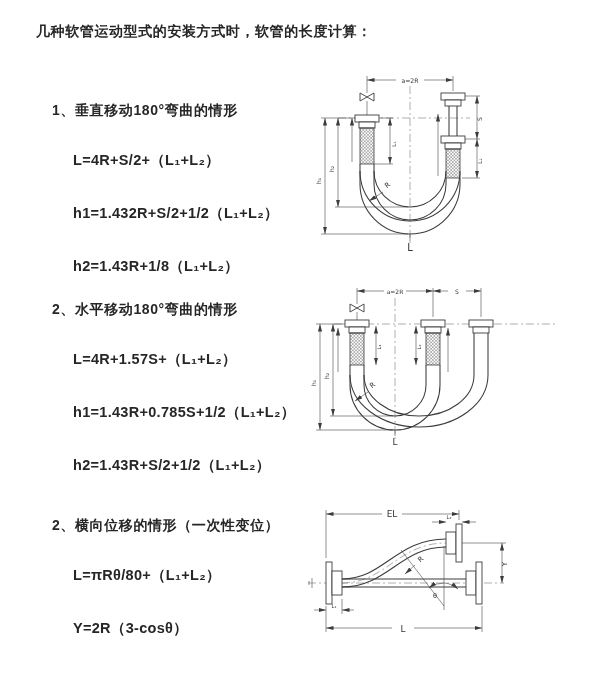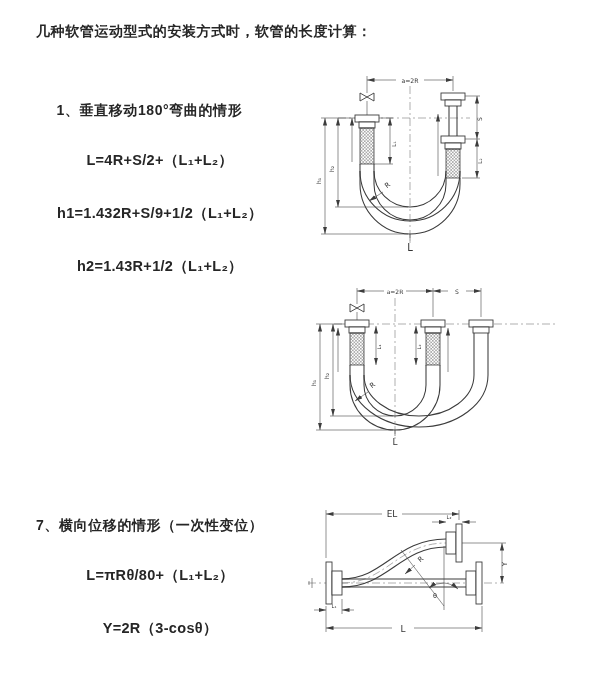--- a/index.html
+++ b/index.html
@@ -1,19 +1,19 @@
 <!DOCTYPE html>
 <html><head>
 <meta charset="utf-8">
 <style>
   html,body{margin:0;padding:0;background:#fff;}
   .page{position:relative;width:600px;height:675px;background:#fff;overflow:hidden;
         font-family:"Liberation Sans","DejaVu Sans",sans-serif;color:#262626;}
   .title{position:absolute;left:36px;top:23px;font-size:14px;font-weight:bold;letter-spacing:.6px;}
-  .section{position:absolute;left:36px;text-align:center;}
+  .section{position:absolute;left:52px;}
   .sec1{top:102px;} .sec2{top:301px;} .sec3{top:517px;}
   .heading{font-size:14px;font-weight:bold;letter-spacing:.6px;}
   .formulas{list-style:none;margin:10px 0 0 21px;padding:0;}
   .formulas li{font-size:14.5px;font-weight:bold;line-height:26px;letter-spacing:.3px;white-space:nowrap;margin-top:27px;}
   svg.diagram{position:absolute;}
   .d1{left:312px;top:66px;}
   .d2{left:308px;top:280px;}
   .d3{left:298px;top:498px;}
   .thin{stroke:#474747;stroke-width:.6;fill:none;}
   .wall{stroke:#3c3c3c;stroke-width:1.05;fill:none;}
@@ -26,22 +26,22 @@
 <body>
 
 <div class="page">
 
   <div class="title">几种软管运动型式的安装方式时，软管的长度计算：</div>
 
   <div class="section sec1">
     <div class="heading">1、垂直移动180°弯曲的情形</div>
     <ul class="formulas">
       <li>L=4R+S/2+（L₁+L₂）</li>
-      <li>h1=1.432R+S/9+1/2（L₁+L₂）</li>
-      <li>h2=1.43R+1/2（L₁+L₂）</li>
+      <li>h1=1.432R+S/2+1/2（L₁+L₂）</li>
+      <li>h2=1.43R+1/8（L₁+L₂）</li>
     </ul>
   </div>
 
   <svg class="diagram d1" width="272" height="192" viewBox="0 0 272 192">
     <defs>
       <marker id="m1" markerWidth="8" markerHeight="6" refX="7.5" refY="3" orient="auto-start-reverse" markerUnits="userSpaceOnUse">
         <path d="M0,0.9 L7.5,3 L0,5.1 Z" fill="#3c3c3c"></path>
       </marker>
       <pattern id="b1" width="3.2" height="3.2" patternUnits="userSpaceOnUse">
         <path d="M0,3.2 L3.2,0 M0,0 L3.2,3.2" stroke="#666" stroke-width="0.45" fill="none"></path>
@@ -119,20 +119,28 @@
       <path class="thin" d="M71,126 L57,135" marker-end="url(#m1)"></path>
       <text x="77" y="121" font-size="7" text-anchor="middle" transform="rotate(-38 77 121)">R</text>
     </g>
 
     <g>
       <path class="thin" d="M98,168 V175"></path>
       <text x="98" y="185" font-size="10" text-anchor="middle">L</text>
     </g>
   </svg>
 
+  <div class="section sec2">
+    <div class="heading">2、水平移动180°弯曲的情形</div>
+    <ul class="formulas">
+      <li>L=4R+1.57S+（L₁+L₂）</li>
+      <li>h1=1.43R+0.785S+1/2（L₁+L₂）</li>
+      <li>h2=1.43R+S/2+1/2（L₁+L₂）</li>
+    </ul>
+  </div>
 
   <svg class="diagram d2" width="292" height="185" viewBox="0 0 292 185">
     <defs>
       <marker id="m2" markerWidth="8" markerHeight="6" refX="7.5" refY="3" orient="auto-start-reverse" markerUnits="userSpaceOnUse">
         <path d="M0,0.9 L7.5,3 L0,5.1 Z" fill="#3c3c3c"></path>
       </marker>
       <pattern id="b2" width="3.2" height="3.2" patternUnits="userSpaceOnUse">
         <path d="M0,3.2 L3.2,0 M0,0 L3.2,3.2" stroke="#666" stroke-width="0.45" fill="none"></path>
       </pattern>
     </defs>
@@ -207,21 +215,21 @@
       <text x="66" y="107" font-size="7" text-anchor="middle" transform="rotate(-38 66 107)">R</text>
     </g>
 
     <g>
       <path class="thin" d="M87,150 V156"></path>
       <text x="87" y="165" font-size="9" text-anchor="middle">L</text>
     </g>
   </svg>
 
   <div class="section sec3">
-    <div class="heading">7、横向位移的情形（一次性变位）</div>
+    <div class="heading">2、横向位移的情形（一次性变位）</div>
     <ul class="formulas">
       <li>L=πRθ/80+（L₁+L₂）</li>
       <li>Y=2R（3-cosθ）</li>
     </ul>
   </div>
 
   <svg class="diagram d3" width="300" height="148" viewBox="0 0 300 148">
     <defs>
       <marker id="m3" markerWidth="8" markerHeight="6" refX="7.5" refY="3" orient="auto-start-reverse" markerUnits="userSpaceOnUse">
         <path d="M0,0.9 L7.5,3 L0,5.1 Z" fill="#3c3c3c"></path>

